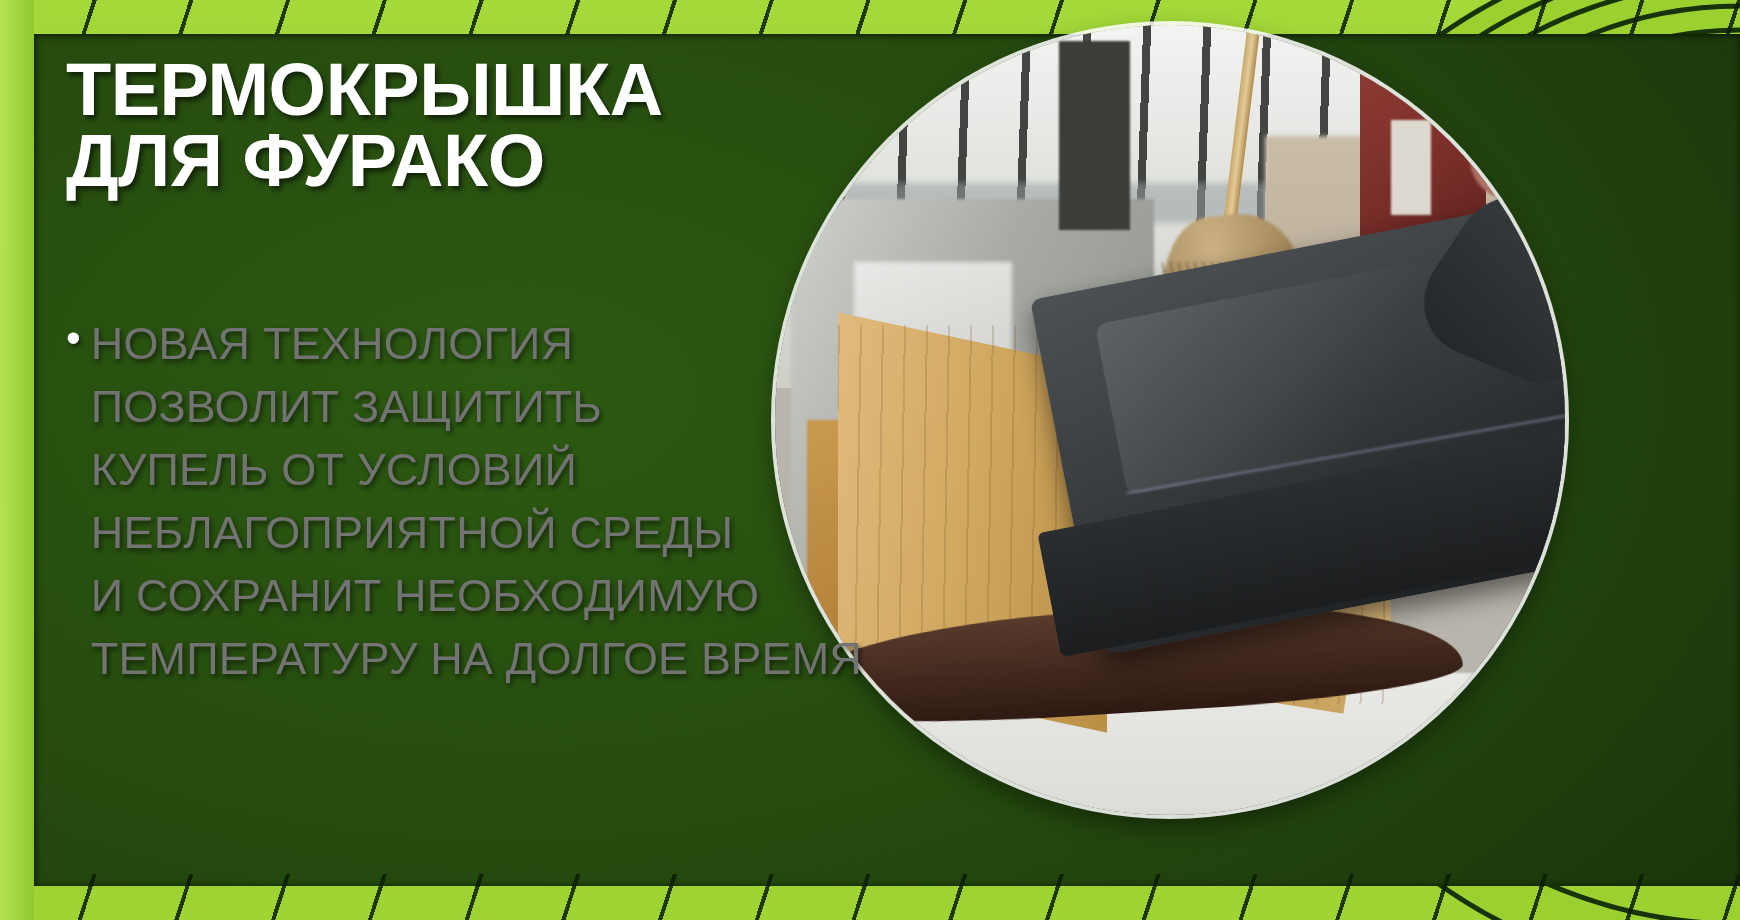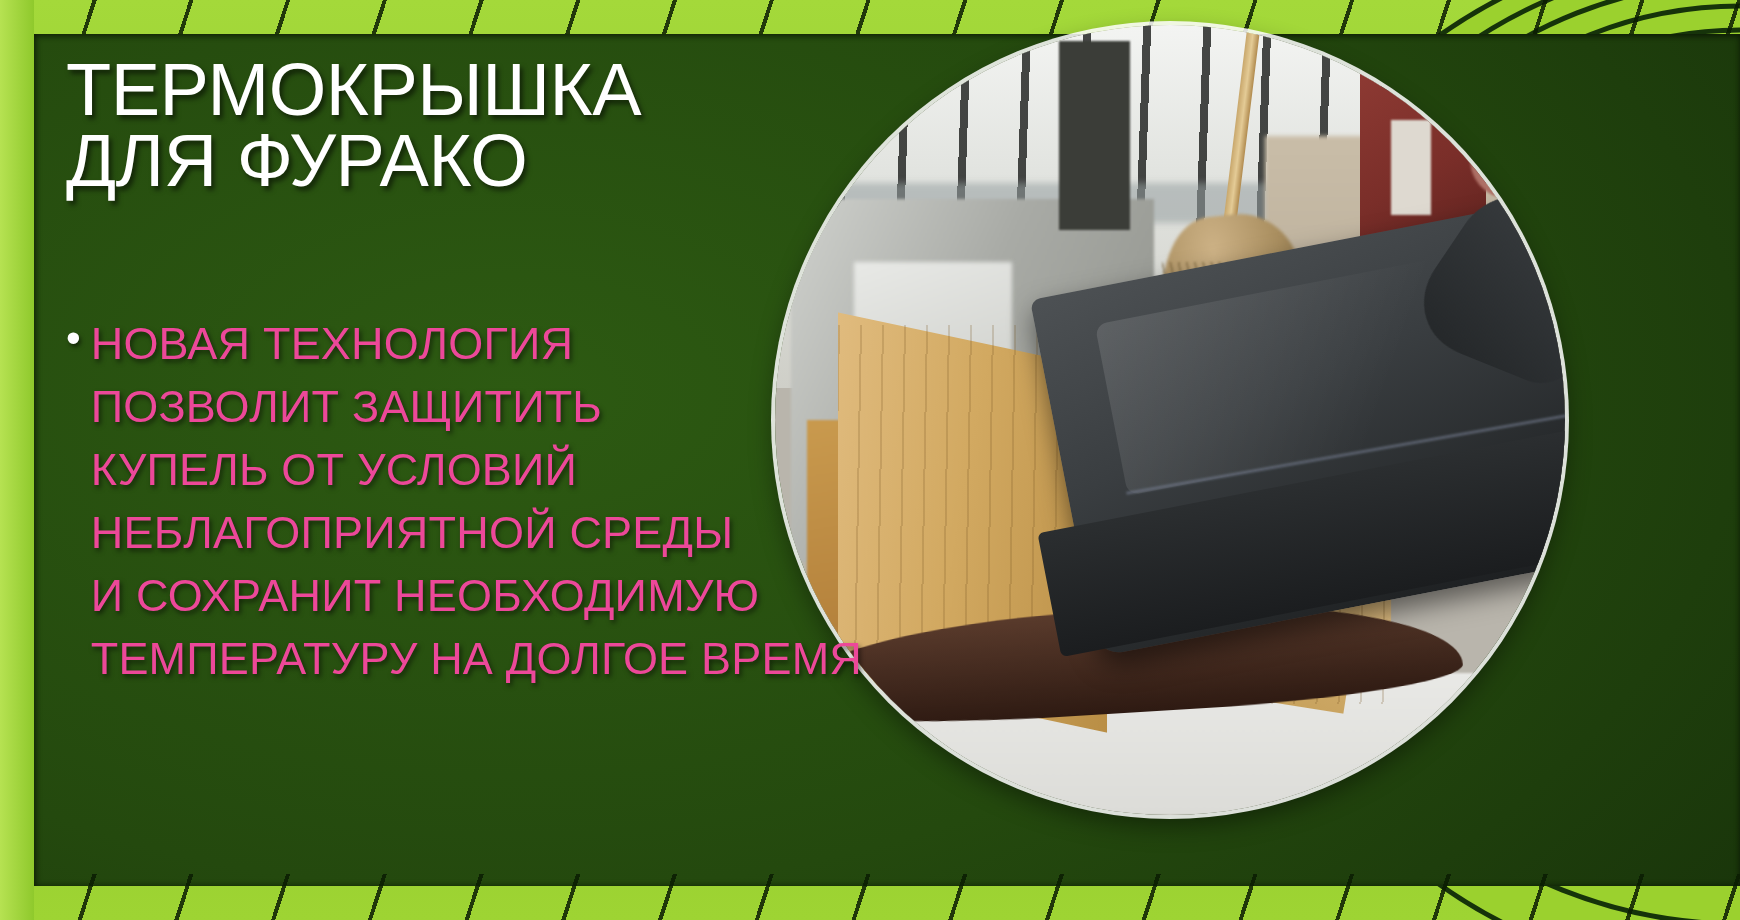--- a/index.html
+++ b/index.html
@@ -65,40 +65,40 @@
 
   
   .text-col {
     position:absolute;
     left:66px; top:40px;
     width:880px;
     z-index:6;
   }
   .headline {
     color:#ffffff;
-    font-weight:400;
+    font-weight:700;
     font-size:74px;
     line-height:0.96;
     letter-spacing:-0.5px;
     text-shadow:3px 4px 5px rgba(0,0,0,.55);
     white-space:pre-line;
     margin-top:14px;
   }
   .bullets { margin-top:116px; }
   .bullet-row { display:flex; align-items:flex-start; }
   .bullet-dot {
     color:#ffffff;
     font-size:42px;
     line-height:52px;
     margin-right:10px;
     flex:0 0 auto;
     text-shadow:2px 3px 4px rgba(0,0,0,.5);
   }
   .bullet-text {
-    color:#ec4899;
+    color:#737373;
     font-size:45px;
     line-height:63px;
     font-weight:400;
     letter-spacing:0.2px;
     text-shadow:2px 3px 5px rgba(0,0,0,.55);
     white-space:pre-line;
   }
 
   
   .photo-wrap {

